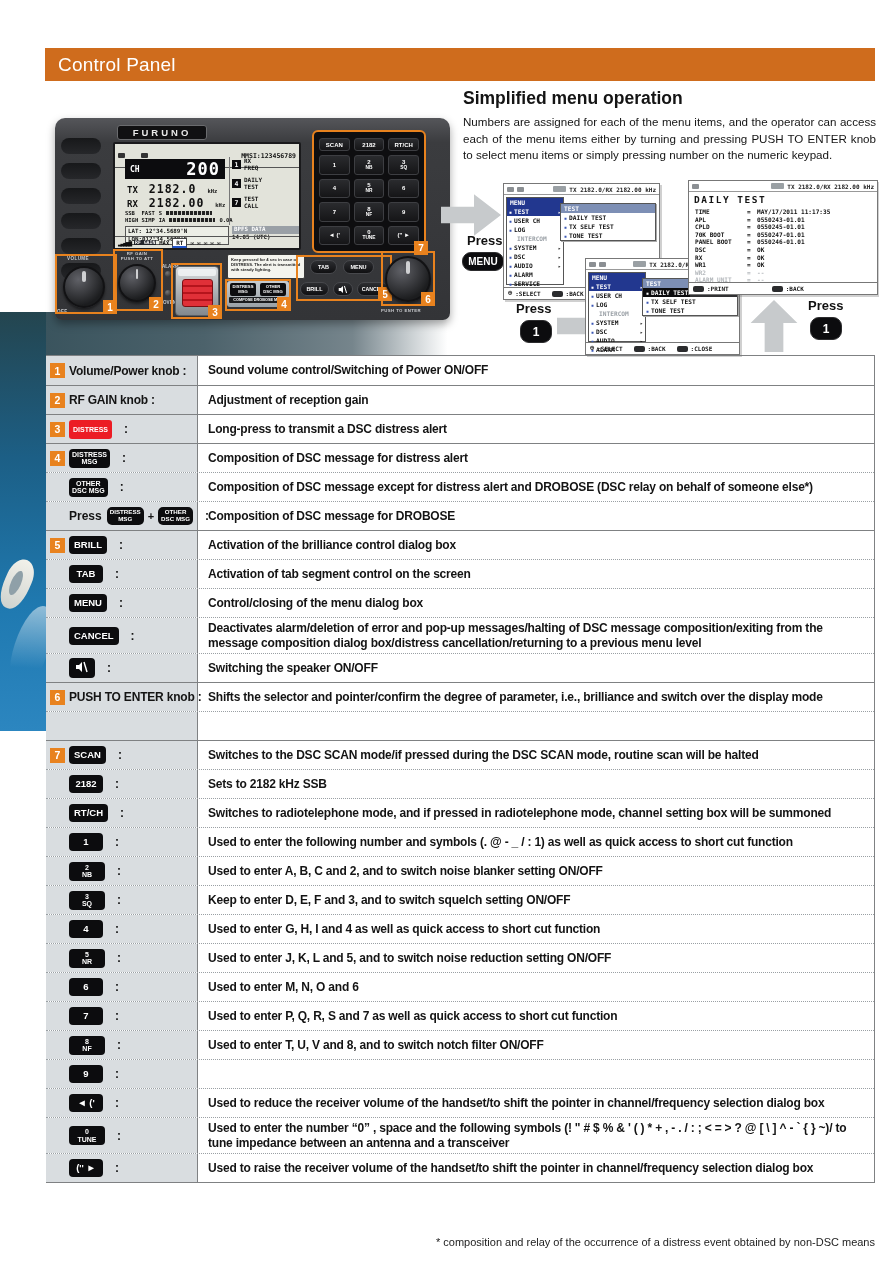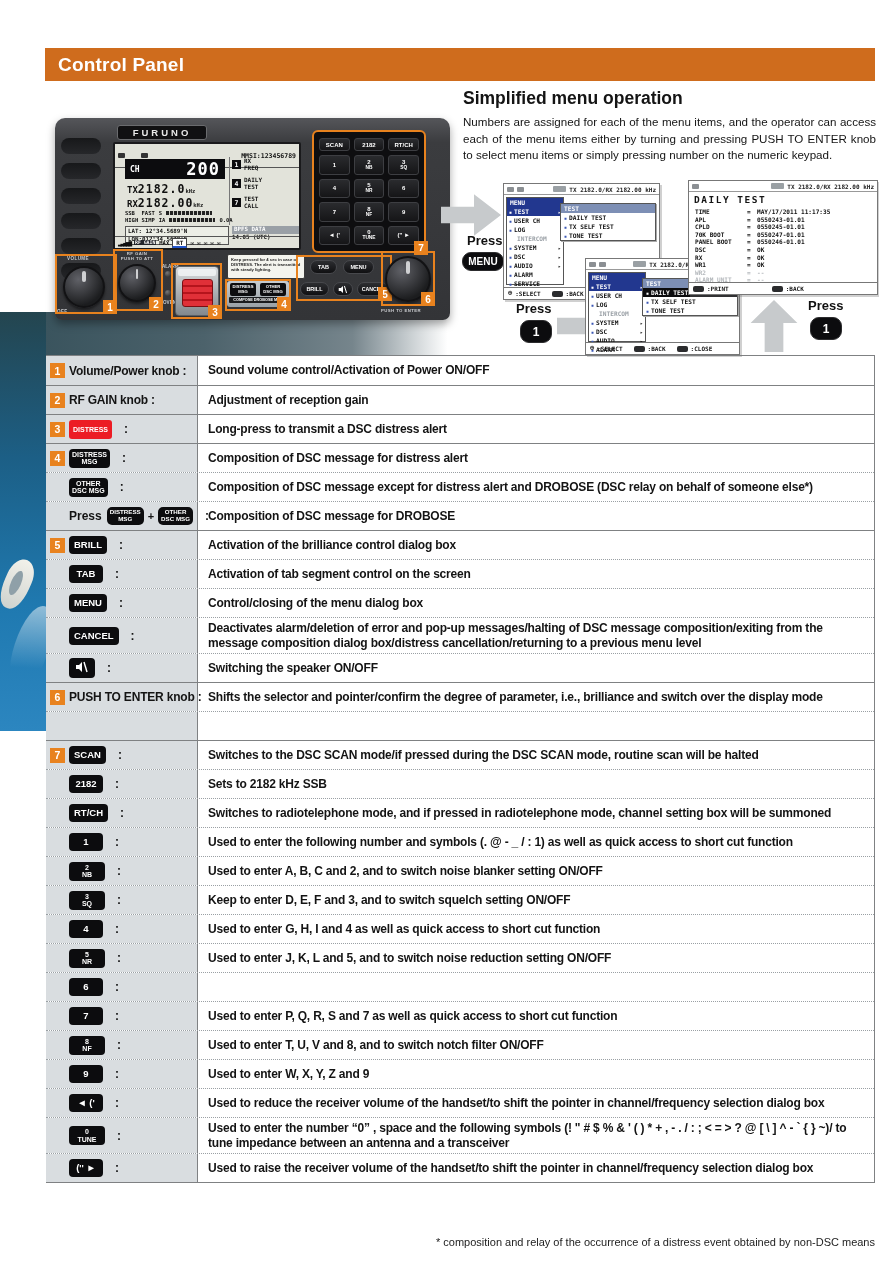--- a/index.html
+++ b/index.html
@@ -1,42 +1,42 @@
 <!DOCTYPE html>
 <html><head>
 <meta charset="utf-8">
 <style>
   *{box-sizing:border-box;margin:0;padding:0}
   html,body{background:#fff}
   body{width:879px;height:1273px;position:relative;font-family:"Liberation Sans",sans-serif;color:#141414;overflow:hidden}
 
   
   .hbar{position:absolute;left:45px;top:48px;width:830px;height:33px;background:#cf6c1d;display:flex;align-items:center;padding-left:13px}
-  .hbar span{color:#fff;font-size:19px;font-weight:bold;letter-spacing:.2px}
+  .hbar span{color:#fff;font-size:19px;font-weight:normal;letter-spacing:.2px}
 
   
   .sea-band{position:absolute;left:0;top:312px;width:452px;height:43px;background:linear-gradient(90deg,#35505a,#4c626b 45%,#76858c 78%,#fff 99%)}
   .sea-strip{position:absolute;left:0;top:312px;width:46px;height:419px;background:linear-gradient(#24454f,#1c5f86 35%,#1f79b0 70%,#2c86c0);overflow:hidden}
   .boat-hull{position:absolute;left:4px;top:246px;width:26px;height:52px;background:linear-gradient(#f2f1ea,#cfd3cf);border-radius:50% 50% 45% 45%/38% 38% 50% 50%;transform:rotate(24deg)}
   .boat-deck{position:absolute;left:11px;top:258px;width:10px;height:26px;background:#8fa0a8;border-radius:50%;transform:rotate(24deg)}
   .boat-wake{position:absolute;left:14px;top:292px;width:34px;height:90px;background:linear-gradient(165deg,rgba(255,255,255,.55),rgba(255,255,255,0) 70%);border-radius:50%;transform:rotate(18deg)}
 
   
   .device{position:absolute;left:55px;top:118px;width:395px;height:202px;background:linear-gradient(#55565a,#3b3c3f 12%,#333437);border-radius:10px 10px 7px 7px;box-shadow:0 4px 8px rgba(0,0,0,.35)}
   .grille{position:absolute;left:6px;top:20px;width:40px;height:168px;display:flex;flex-direction:column;gap:9px}
   .grille i{display:block;height:16px;background:linear-gradient(#17181a,#26272a);border-radius:8px}
   .brand{position:absolute;left:62px;top:7px;width:90px;height:15px;background:#101012;border:1px solid #6a6b6e;border-radius:3px;color:#e8e8e8;font-size:9.5px;font-weight:bold;letter-spacing:3px;display:flex;align-items:center;justify-content:center}
   .lcd{position:absolute;left:58px;top:24px;width:188px;height:108px;background:#e2e3da;border:2px solid #1a1a1c;border-radius:2px;font-family:"DejaVu Sans Mono",monospace;color:#101010;overflow:hidden}
   .lcdtop{position:absolute;left:0;top:0;width:100%;height:24px;border-bottom:1px solid #555;display:flex;align-items:center;gap:16px;padding:0 3px}
   .lcdico{width:7px;height:5px;background:#333;border-radius:1px}
   .lcdmmsi{margin-left:auto;font-size:6.5px;font-weight:bold}
   .chblock{position:absolute;left:10px;top:15px;width:100px;height:20px;background:#0c0c0e;color:#fff;display:flex;align-items:center;padding:0 5px}
   .chlab{font-size:8px;font-weight:bold}
   .chval{margin-left:auto;font-size:17px;font-weight:bold;letter-spacing:1px}
-  .freq{position:absolute;left:12px;display:flex;align-items:baseline;gap:0;font-weight:bold}
+  .freq{position:absolute;left:12px;display:flex;align-items:baseline;gap:11px;font-weight:bold}
   .freq .fl{font-size:9px}.freq .fv{font-size:11.5px;letter-spacing:1px}.freq .fu{font-size:5.5px}
   .mline{position:absolute;left:10px;font-size:5.5px;font-weight:bold;white-space:pre;display:flex;align-items:center;gap:4px}
   .meter{display:inline-block;width:46px;height:4px;background:repeating-linear-gradient(90deg,#222 0 3px,#cfd0c8 3px 4px)}
   .lcd-vdiv{position:absolute;left:114px;top:13px;width:1px;height:68px;background:#777}
   .softkeys{position:absolute;left:117px;top:14px;width:69px;display:flex;flex-direction:column;gap:6px}
   .skrow{display:flex;align-items:center;gap:3px}
   .skn{width:9px;height:9px;background:#0c0c0e;color:#fff;font-size:6.5px;font-weight:bold;display:flex;align-items:center;justify-content:center;flex:none}
   .skl{font-size:6px;font-weight:bold;line-height:6.5px;white-space:pre-line}
   .latlon{position:absolute;left:10px;top:82px;width:104px;border:1px solid #555;background:#eceee6;font-size:5.8px;font-weight:bold;line-height:7.5px;padding:1px 2px}
   .gpsbox{position:absolute;left:117px;top:82px;width:68px;font-size:5.8px;font-weight:bold;line-height:7.5px}
@@ -566,21 +566,21 @@
   </div>
 </div>
 
 <div class="ftable">
     <div class="trow">
       <div class="tleft">
         <span class="nbadge">1</span>
         <span class="klabel">Volume/Power knob :</span>
       </div>
       <div class="tright">
-        <span class="desc">Sound volume control/Activation of Power ON/OFF</span>
+        <span class="desc">Sound volume control/Switching of Power ON/OFF</span>
       </div>
     </div>
     <div class="trow sep-solid">
       <div class="tleft">
         <span class="nbadge">2</span>
         <span class="klabel">RF GAIN knob :</span>
       </div>
       <div class="tright">
         <span class="desc">Adjustment of reception gain</span>
       </div>
@@ -781,20 +781,23 @@
       <div class="tright">
         <span class="desc">Used to enter J, K, L and 5, and to switch noise reduction setting ON/OFF</span>
       </div>
     </div>
     <div class="trow sep-dotted">
       <div class="tleft">
         <span class="nspace"></span>
         <span class="keycap">6</span>
         <span class="colon">:</span>
       </div>
+      <div class="tright">
+        <span class="desc">Used to enter M, N, O and 6</span>
+      </div>
     </div>
     <div class="trow sep-dotted">
       <div class="tleft">
         <span class="nspace"></span>
         <span class="keycap">7</span>
         <span class="colon">:</span>
       </div>
       <div class="tright">
         <span class="desc">Used to enter P, Q, R, S and 7 as well as quick access to short cut function</span>
       </div>
@@ -809,23 +812,20 @@
       <div class="tright">
         <span class="desc">Used to enter T, U, V and 8, and to switch notch filter ON/OFF</span>
       </div>
     </div>
     <div class="trow sep-dotted">
       <div class="tleft">
         <span class="nspace"></span>
         <span class="keycap">9</span>
         <span class="colon">:</span>
       </div>
-      <div class="tright">
-        <span class="desc">Used to enter W, X, Y, Z and 9</span>
-      </div>
     </div>
     <div class="trow sep-dotted">
       <div class="tleft">
         <span class="nspace"></span>
         <span class="keycap">◄ ('</span>
         <span class="colon">:</span>
       </div>
       <div class="tright">
         <span class="desc">Used to reduce the receiver volume of the handset/to shift the pointer in channel/frequency selection dialog box</span>
       </div>

